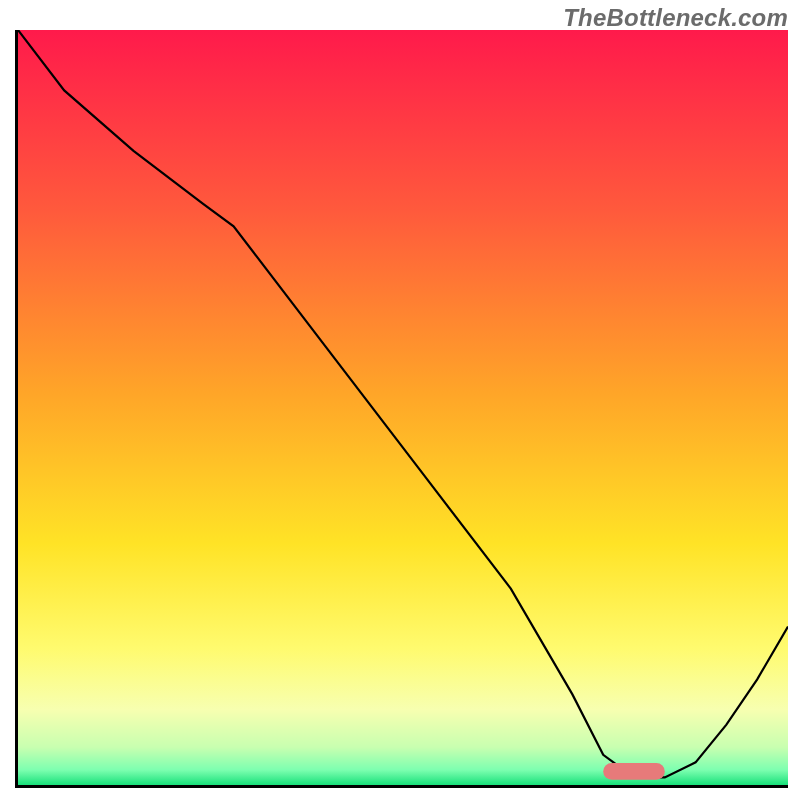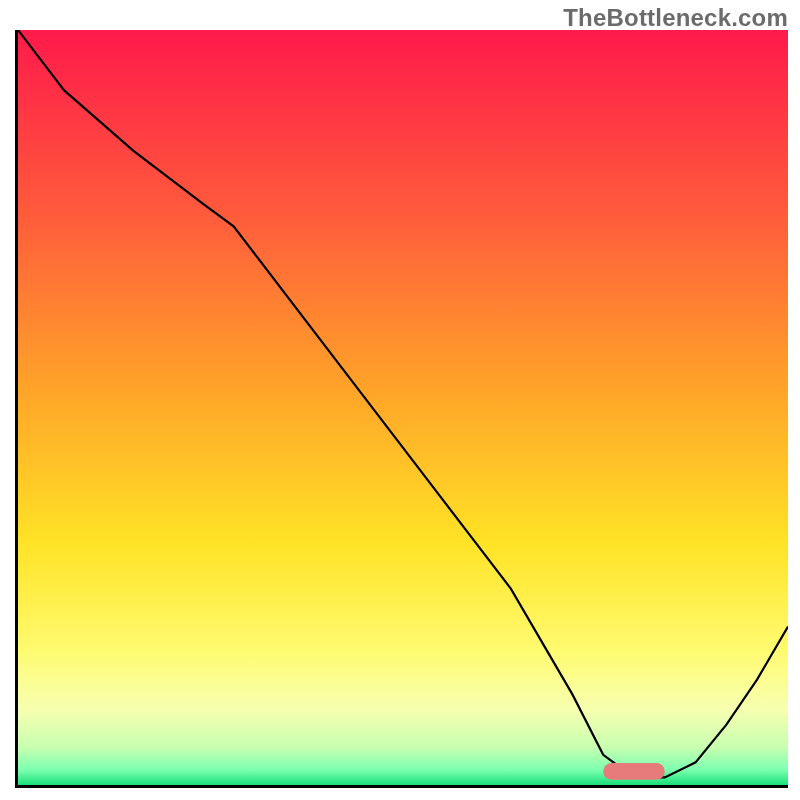--- a/index.html
+++ b/index.html
@@ -8,20 +8,21 @@
     width: 800px;
     height: 800px;
     overflow: hidden;
     background: #ffffff;
     font-family: Arial, Helvetica, sans-serif;
   }
   .chart-wrap {
     position: relative;
     width: 800px;
     height: 800px;
+    font-style: italic;
   }
   .watermark {
     position: absolute;
     top: 4px;
     right: 12px;
     font-size: 24px;
     font-weight: 600;
     color: #6b6b6b;
     letter-spacing: 0.2px;
     z-index: 10;

